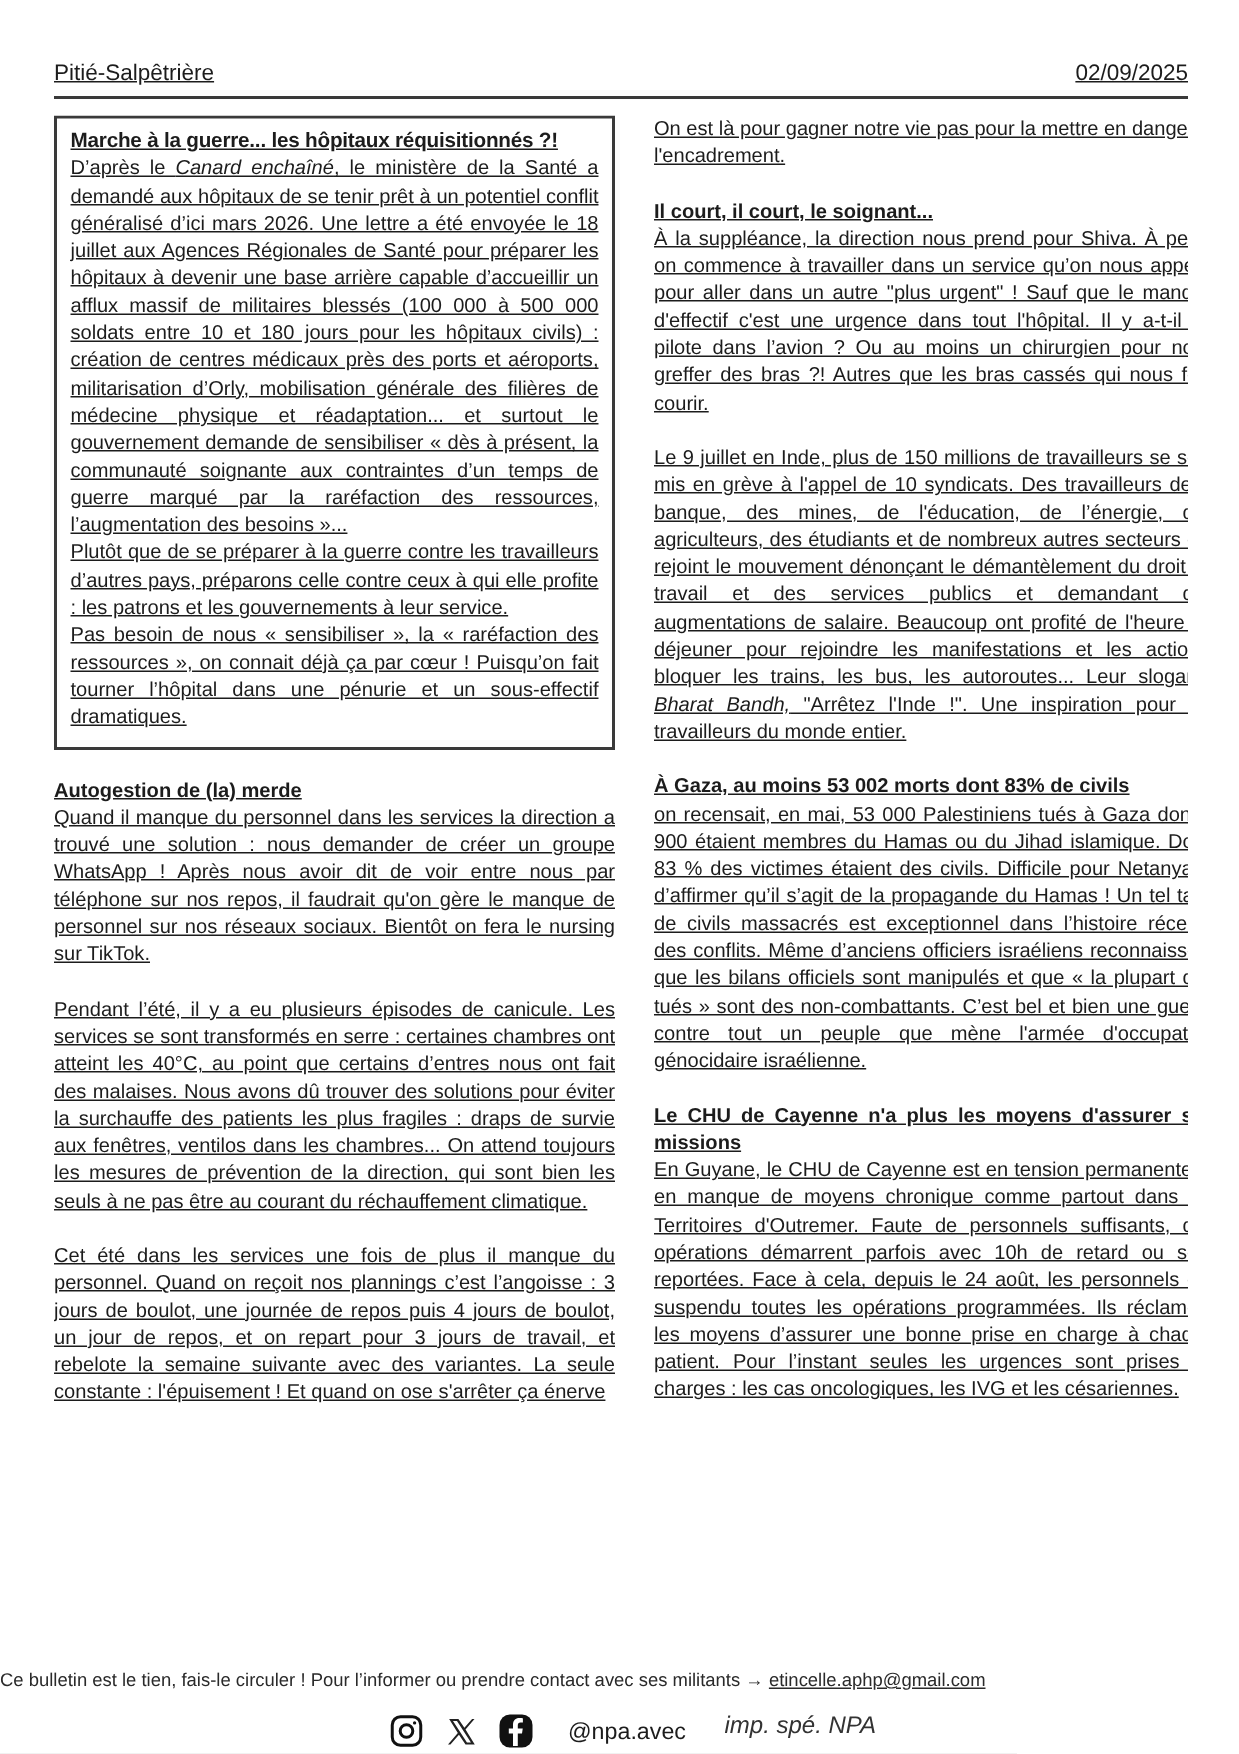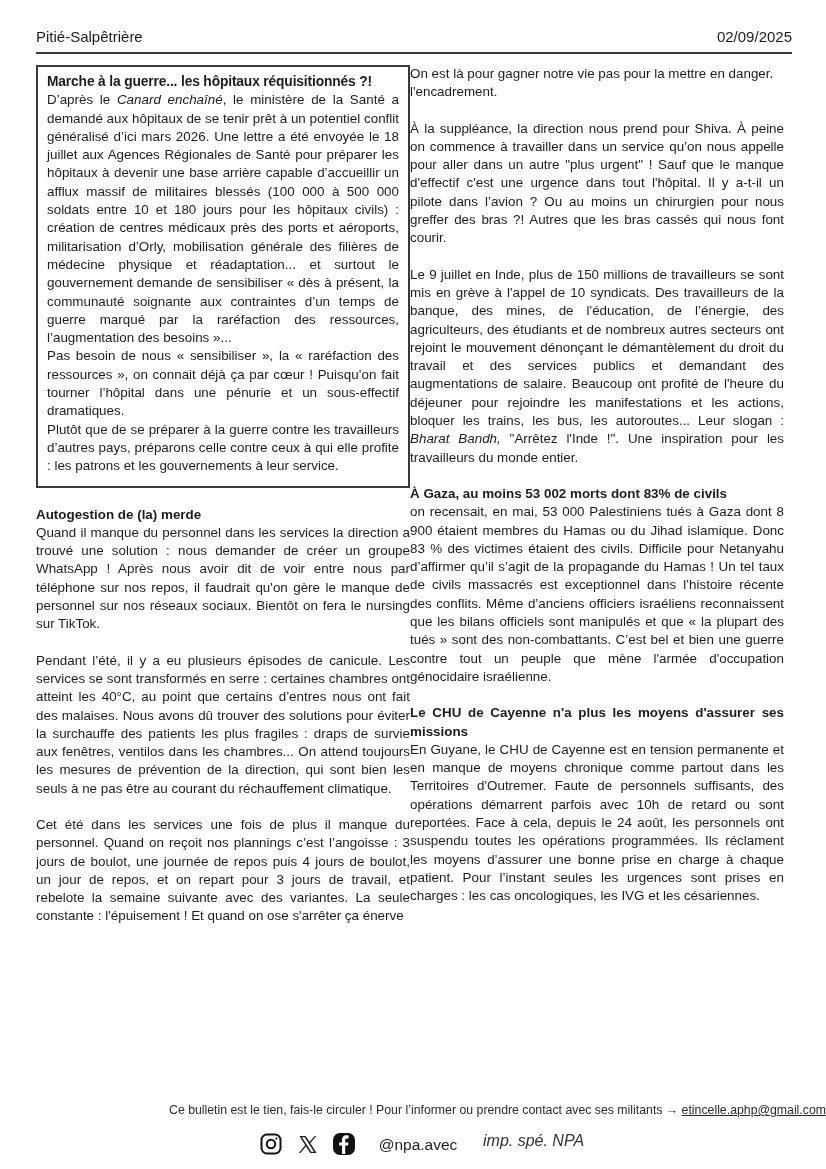--- a/index.html
+++ b/index.html
@@ -4,53 +4,54 @@
 <style>
   html,body { margin:0; padding:0; background:#e8e8e8; }
   .page {
     position:relative;
     width:826px; height:1169px;
     margin:0 auto;
     background:#ffffff;
     font-family:"Liberation Sans", sans-serif;
     color:#1c1c1c;
     box-sizing:border-box;
-    padding:28px 34px 0 36px;
+    padding:40px 34px 0 36px;
     overflow:hidden;
+    text-decoration:underline;
   }
   
   .masthead {
     display:flex; justify-content:space-between; align-items:flex-end;
     font-size:15px; font-weight:400;
     padding-bottom:7px;
     border-bottom:2.5px solid #3a3a3a;
   }
   
-  .columns { display:flex; gap:0; margin-top:11px; max-height:1002px; overflow:hidden; }
+  .columns { display:flex; gap:26px; margin-top:11px; max-height:1002px; overflow:hidden; }
   .col {
     width:374px; flex:0 0 374px;
     font-size:13.4px; line-height:18.3px;
     text-align:justify;
     hyphens:manual;
   }
   .col p, .col .para { margin:0; }
   .h { font-weight:bold; }
   .boxed {
     border:2px solid #3a3a3a;
     padding:6px 9px 10px 9px;
     margin-bottom:18px;
   }
   .boxed .title { white-space:nowrap; letter-spacing:-0.15px; font-size:13.8px; }
   .spacer-top { margin-top:18px; }
   .sec { margin-top:18px; }
   em { font-style:italic; }
   
   .footer {
-    position:absolute; left:0; right:0; bottom:10px;
-    text-align:right;
+    position:absolute; left:0; right:0; bottom:0;
+    text-align:left;
     font-size:12.3px; line-height:21px; color:#2a2a2a;
   }
   .email { text-decoration:underline; }
   .social {
     display:flex; align-items:center; justify-content:center;
     gap:15px; margin-top:8px; height:30px;
     transform:translateX(-55px);
   }
   .social .handle { font-size:15.5px; color:#1c1c1c; margin-left:8px; }
   .icon { display:inline-flex; }
@@ -70,22 +71,22 @@
     <span>02/09/2025</span>
   </header>
 
   <div class="columns">
 
     <div class="col">
 
       <div class="boxed">
         <div class="h title">Marche à la guerre... les hôpitaux réquisitionnés ?!</div>
         <p class="para"><span>D’après le </span><em>Canard enchaîné</em><span>, le ministère de la Santé a demandé aux hôpitaux de se tenir prêt à un potentiel conflit généralisé d’ici mars 2026. Une lettre a été envoyée le 18 juillet aux Agences Régionales de Santé pour préparer les hôpitaux à devenir une base arrière capable d’accueillir un afflux massif de militaires blessés (100 000 à 500 000 soldats entre 10 et 180 jours pour les hôpitaux civils) : création de centres médicaux près des ports et aéroports, militarisation d’Orly, mobilisation générale des filières de médecine physique et réadaptation... et surtout le gouvernement demande de sensibiliser « dès à présent, la communauté soignante aux contraintes d’un temps de guerre marqué par la raréfaction des ressources, l’augmentation des besoins »...</span></p>
+        <p class="para spacer-top">Plutôt que de se préparer à la guerre contre les travailleurs d’autres pays, préparons celle contre ceux à qui elle profite : les patrons et les gouvernements à leur service.</p>
         <p class="para">Pas besoin de nous « sensibiliser », la « raréfaction des ressources », on connait déjà ça par cœur ! Puisqu’on fait tourner l’hôpital dans une pénurie et un sous-effectif dramatiques.</p>
-        <p class="para spacer-top">Plutôt que de se préparer à la guerre contre les travailleurs d’autres pays, préparons celle contre ceux à qui elle profite : les patrons et les gouvernements à leur service.</p>
       </div>
 
       <section class="sec">
         <div class="h">Autogestion de (la) merde</div>
         <div class="para">Quand il manque du personnel dans les services la direction a trouvé une solution : nous demander de créer un groupe WhatsApp ! Après nous avoir dit de voir entre nous par téléphone sur nos repos, il faudrait qu'on gère le manque de personnel sur nos réseaux sociaux. Bientôt on fera le nursing sur TikTok.</div>
       </section>
 
       <section class="sec">
         <div class="para">Pendant l’été, il y a eu plusieurs épisodes de canicule. Les services se sont transformés en serre : certaines chambres ont atteint les 40°C, au point que certains d’entres nous ont fait des malaises. Nous avons dû trouver des solutions pour éviter la surchauffe des patients les plus fragiles : draps de survie aux fenêtres, ventilos dans les chambres... On attend toujours les mesures de prévention de la direction, qui sont bien les seuls à ne pas être au courant du réchauffement climatique.</div>
       </section>
@@ -95,20 +96,21 @@
       </section>
 
     </div>
 
     <div class="col">
 
       <div class="para">On est là pour gagner notre vie pas pour la mettre en danger.</div>
       <div class="para">l'encadrement.</div>
 
       <section class="sec">
+        <div class="h">Il court, il court, le soignant...</div>
         <div class="para">À la suppléance, la direction nous prend pour Shiva. À peine on commence  à travailler dans un service qu’on nous appelle pour aller dans un autre "plus urgent" ! Sauf que le manque d'effectif c'est une urgence dans tout l'hôpital. Il y a-t-il un pilote dans l’avion ? Ou au moins un chirurgien pour nous greffer des bras ?! Autres que les bras cassés qui nous font courir.</div>
       </section>
 
       <section class="sec">
         <div class="para"><span>Le 9 juillet en Inde, plus de 150 millions de travailleurs se sont mis en grève à l'appel de 10 syndicats. Des travailleurs de la banque, des mines, de l'éducation, de l’énergie, des agriculteurs, des étudiants et de nombreux autres secteurs ont rejoint le mouvement dénonçant le démantèlement du droit du travail et des services publics et demandant des augmentations de salaire. Beaucoup ont profité de l'heure du déjeuner pour rejoindre les manifestations et les actions, bloquer les trains, les bus, les autoroutes... Leur slogan : </span><em>Bharat Bandh,</em><span> "Arrêtez l'Inde !". Une inspiration pour les travailleurs du monde entier.</span></div>
       </section>
 
       <section class="sec">
         <div class="h">À Gaza, au moins 53 002 morts dont 83% de civils</div>
         <div class="para">on recensait, en mai, 53 000 Palestiniens tués à Gaza dont 8 900 étaient membres du Hamas ou du Jihad islamique. Donc 83 % des victimes étaient des civils. Difficile pour Netanyahu d’affirmer qu’il s’agit de la propagande du Hamas ! Un tel taux de civils massacrés est exceptionnel dans l’histoire récente des conflits. Même d’anciens officiers israéliens reconnaissent que les bilans officiels sont manipulés et que « la plupart des tués » sont des non-combattants. C’est bel et bien une guerre contre tout un peuple que mène l'armée d'occupation génocidaire israélienne.</div>

